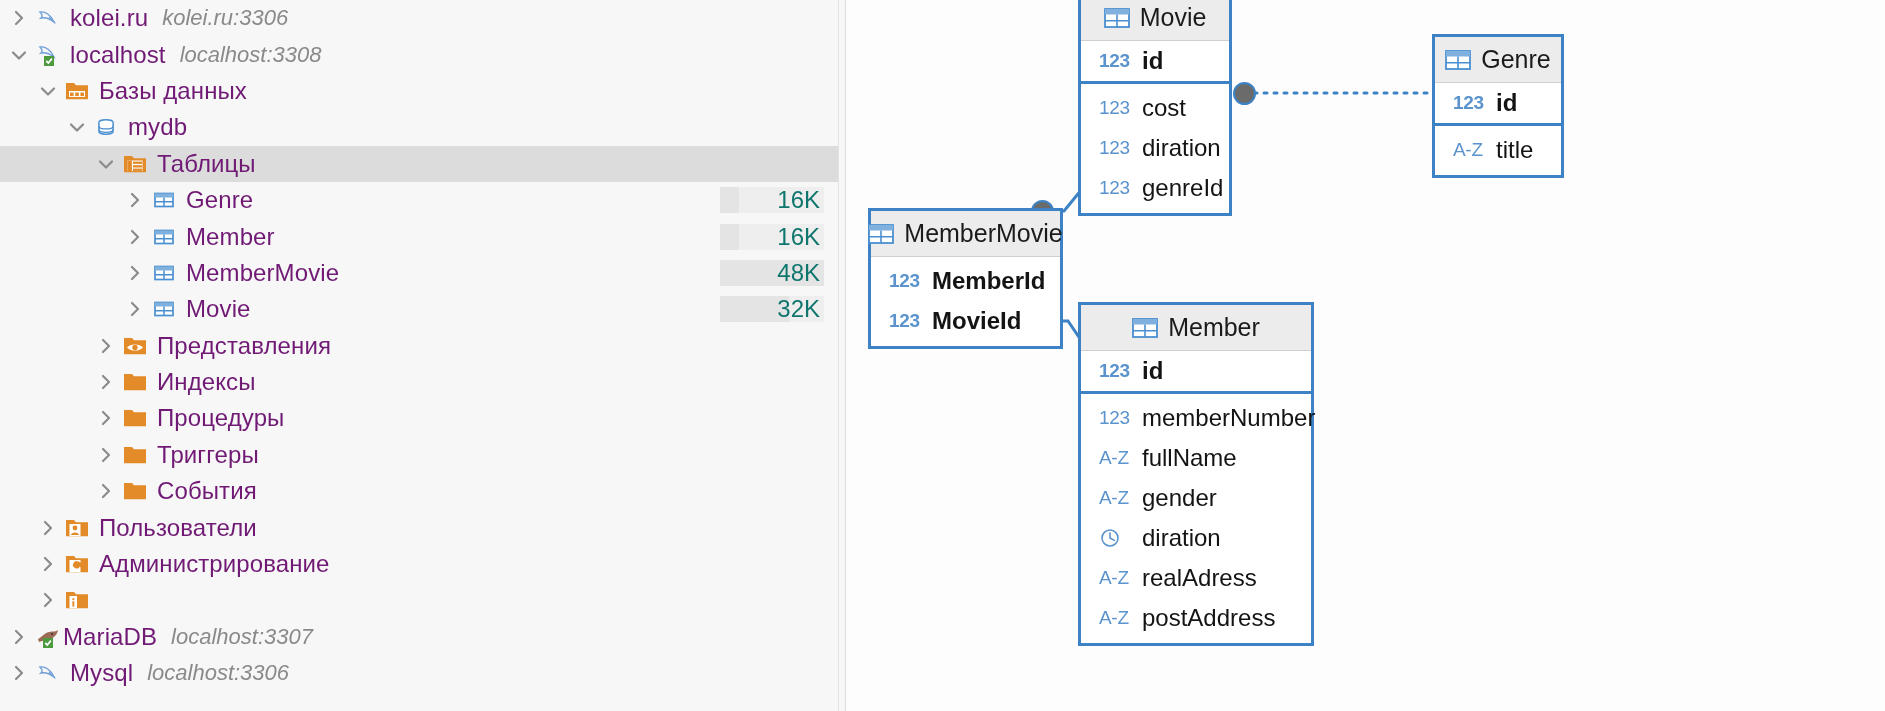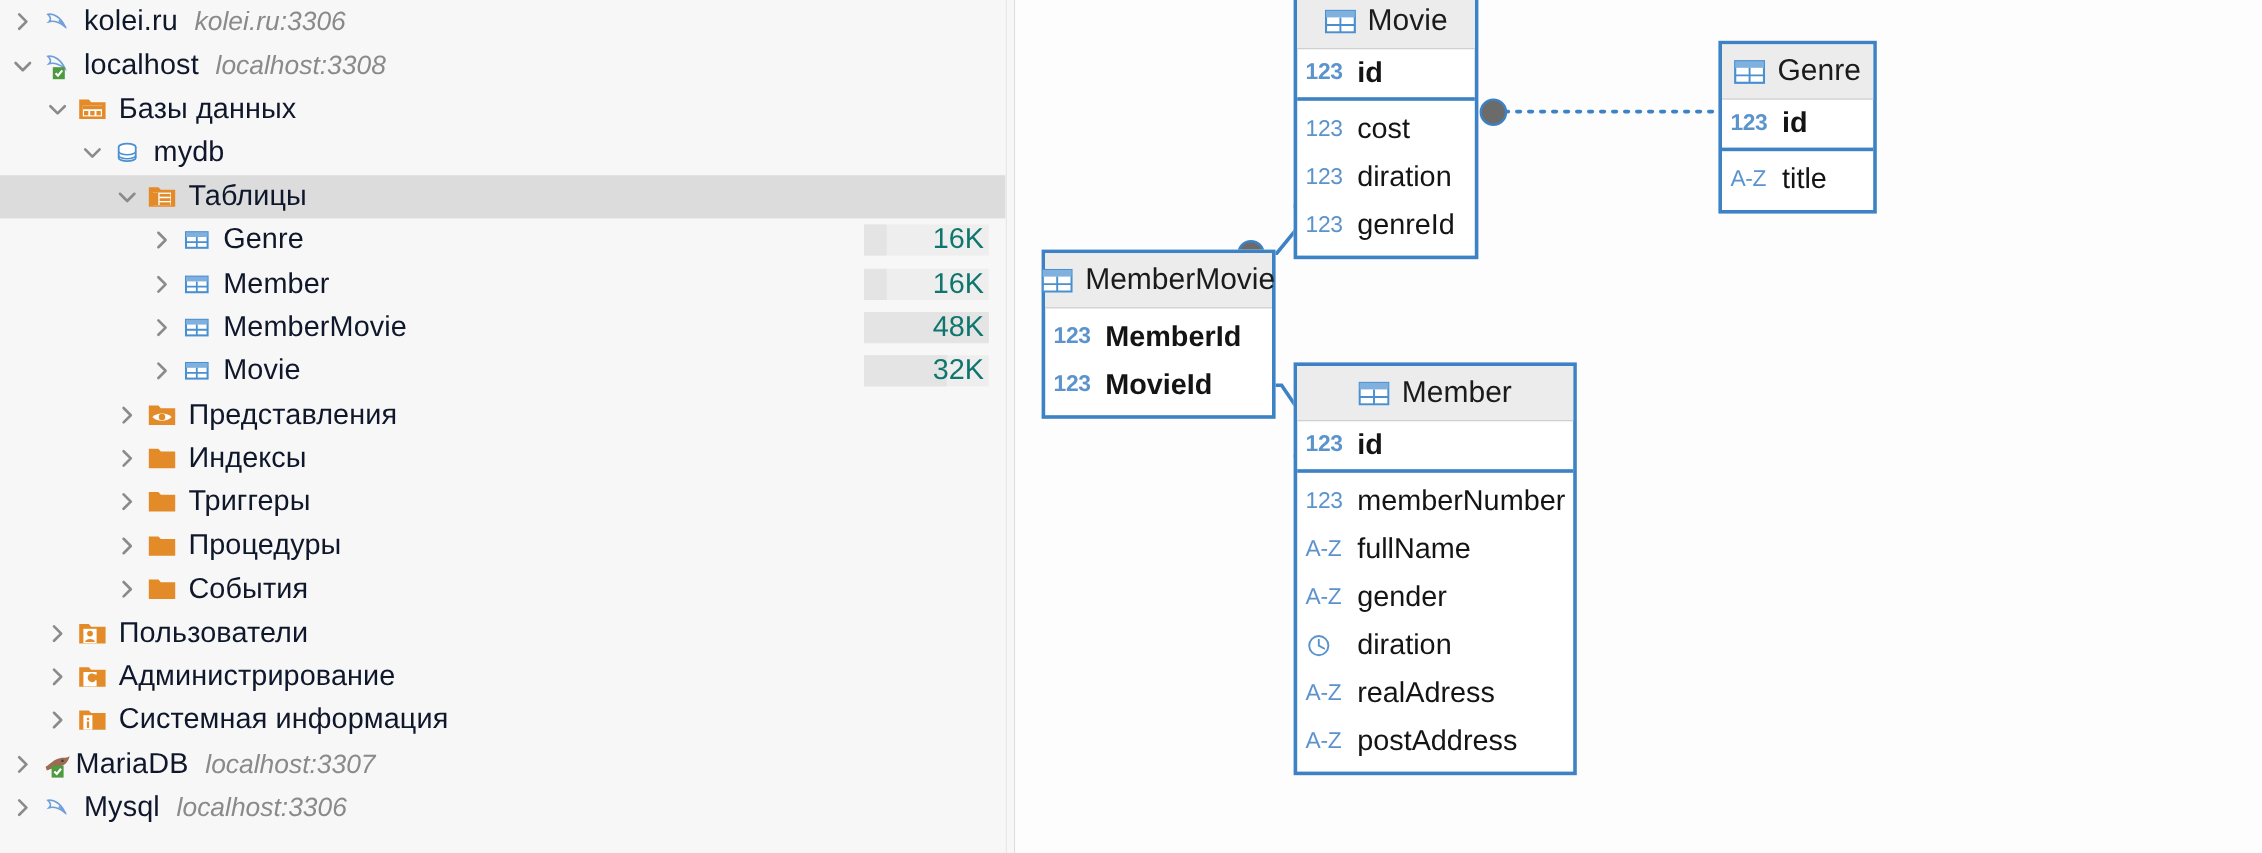--- a/index.html
+++ b/index.html
@@ -35,21 +35,21 @@
     width: 22px; height: 36px;
     display: flex; align-items: center; justify-content: center;
     color: #8b8b8b;
   }
   .twisty svg { display: block; }
 
   .ico { flex: none; position: relative; width: 24px; height: 24px;
          display: flex; align-items: center; justify-content: center; }
   .ico svg { display: block; }
 
-  .lbl { font-size: 24px; color: #0f172a; letter-spacing: .1px; }
+  .lbl { font-size: 24px; color: #701a75; letter-spacing: .1px; }
   .host { font-size: 22px; color: #8a8a8a; font-style: italic; margin-left: 14px; }
 
   .size-wrap { position: absolute; right: 14px; display: flex; align-items: center; }
   .size-bar {
     width: 104px; height: 26px;
     background: #eeeeee;
     display: flex; align-items: center; justify-content: flex-end;
     padding-right: 4px;
   }
   .size-bar .fill { position: absolute; left: 0; top: 0; bottom: 0; background: #e4e4e4; }
@@ -74,21 +74,21 @@
     height: 46px;
     display: flex; align-items: center; justify-content: center;
     gap: 10px;
     border-bottom: 1px solid #cfcfcf;
   }
   .tbl .thead .tname { font-size: 25px; color: #1b1b1b; }
   .tbl .pkgroup { border-bottom: 3px solid #3c82c4; }
   .tbl .col {
     height: 40px;
     display: flex; align-items: center;
-    padding-left: 7px;
+    padding-left: 18px;
     gap: 9px;
     font-size: 24px;
     color: #141414;
   }
   .tbl .col.bold { font-weight: bold; }
   .tbl .col .ctype {
     flex: none;
     font-size: 19px;
     color: #5b93cd;
     width: 34px;
@@ -323,35 +323,35 @@
           <div class="twisty">
             <svg width="14" height="22" viewBox="0 0 14 22">
               <path d="M4 5 L10 11 L4 17" fill="none" stroke="#8b8b8b" stroke-width="2.2" stroke-linecap="round" stroke-linejoin="round"></path>
             </svg>
           </div>
           <div class="ico" style="margin-left: 6px;">
             <svg width="24" height="24" viewBox="0 0 24 24">
               <path d="M1 4 h8 l2 2.2 h12 v14 h-22 Z" fill="#e38b29"></path>
             </svg>
           </div>
+          <span class="lbl" style="margin-left: 10px;">Процедуры</span>
+        </div>
+        <div class="row">
+          <div style="flex: 0 0 auto; width: 95px; height: 1px;"></div>
+          <div class="twisty">
+            <svg width="14" height="22" viewBox="0 0 14 22">
+              <path d="M4 5 L10 11 L4 17" fill="none" stroke="#8b8b8b" stroke-width="2.2" stroke-linecap="round" stroke-linejoin="round"></path>
+            </svg>
+          </div>
+          <div class="ico" style="margin-left: 6px;">
+            <svg width="24" height="24" viewBox="0 0 24 24">
+              <path d="M1 4 h8 l2 2.2 h12 v14 h-22 Z" fill="#e38b29"></path>
+            </svg>
+          </div>
           <span class="lbl" style="margin-left: 10px;">Триггеры</span>
-        </div>
-        <div class="row">
-          <div style="flex: 0 0 auto; width: 95px; height: 1px;"></div>
-          <div class="twisty">
-            <svg width="14" height="22" viewBox="0 0 14 22">
-              <path d="M4 5 L10 11 L4 17" fill="none" stroke="#8b8b8b" stroke-width="2.2" stroke-linecap="round" stroke-linejoin="round"></path>
-            </svg>
-          </div>
-          <div class="ico" style="margin-left: 6px;">
-            <svg width="24" height="24" viewBox="0 0 24 24">
-              <path d="M1 4 h8 l2 2.2 h12 v14 h-22 Z" fill="#e38b29"></path>
-            </svg>
-          </div>
-          <span class="lbl" style="margin-left: 10px;">Процедуры</span>
         </div>
         <div class="row">
           <div style="flex: 0 0 auto; width: 95px; height: 1px;"></div>
           <div class="twisty">
             <svg width="14" height="22" viewBox="0 0 14 22">
               <path d="M4 5 L10 11 L4 17" fill="none" stroke="#8b8b8b" stroke-width="2.2" stroke-linecap="round" stroke-linejoin="round"></path>
             </svg>
           </div>
           <div class="ico" style="margin-left: 6px;">
             <svg width="24" height="24" viewBox="0 0 24 24">
@@ -401,21 +401,20 @@
             </svg>
           </div>
           <div class="ico" style="margin-left: 6px;">
             <svg width="24" height="24" viewBox="0 0 24 24">
               <path d="M1 4 h8 l2 2.2 h12 v14 h-22 Z" fill="#e38b29"></path>
               <rect x="4.5" y="8" width="7.5" height="12" fill="#ffffff"></rect>
               <rect x="7.4" y="10.2" width="1.9" height="1.9" fill="#e38b29"></rect>
               <rect x="7.4" y="13.2" width="1.9" height="5.4" fill="#e38b29"></rect>
             </svg>
           </div>
-          <span class="lbl" style="margin-left: 10px;">Системная информация</span>
         </div>
         <div class="row">
           <div style="flex: 0 0 auto; width: 8px; height: 1px;"></div>
           <div class="twisty">
             <svg width="14" height="22" viewBox="0 0 14 22">
               <path d="M4 5 L10 11 L4 17" fill="none" stroke="#8b8b8b" stroke-width="2.2" stroke-linecap="round" stroke-linejoin="round"></path>
             </svg>
           </div>
           <div class="ico" style="margin-left: 6px;">
             <svg width="24" height="24" viewBox="0 0 24 24">

